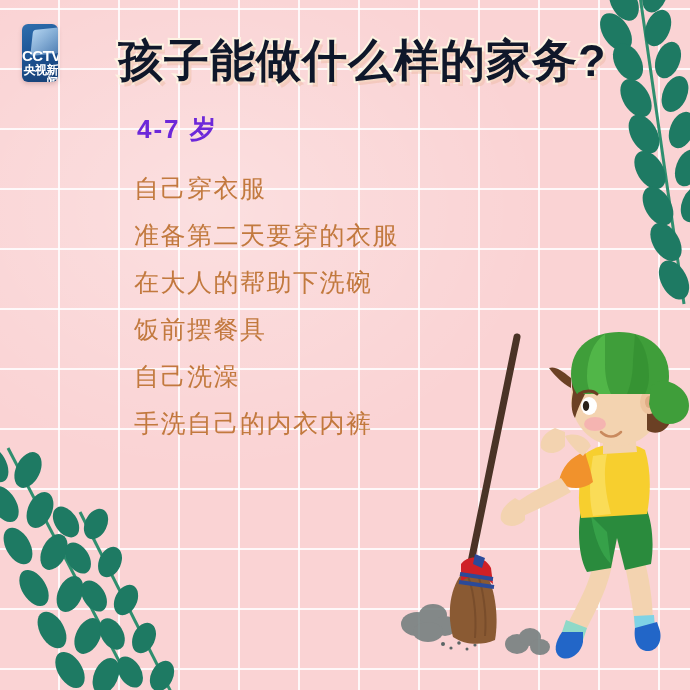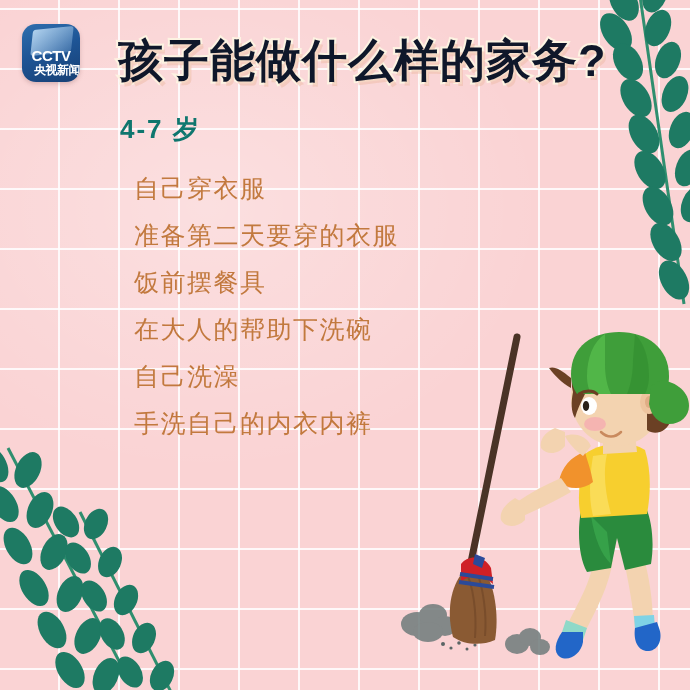--- a/index.html
+++ b/index.html
@@ -32,23 +32,23 @@
     background:
       radial-gradient(ellipse 70% 55% at 30% 30%, rgba(255,255,255,0.28), rgba(255,255,255,0) 70%);
     pointer-events: none;
   }
 
   
   .logo {
     position: absolute;
     left: 22px;
     top: 24px;
-    width: 58px;
+    width: 36px;
     height: 58px;
-    border-radius: 14px;
+    border-radius: 6px;
     background: linear-gradient(160deg, #2f6fae 0%, #1e5596 45%, #173f74 100%);
     box-shadow: 0 2px 4px rgba(120, 70, 70, 0.25);
     overflow: hidden;
   }
   .logo-sheen {
     position: absolute;
     left: 10px;
     top: 4px;
     width: 40px;
     height: 26px;
@@ -93,25 +93,25 @@
     color: #0f172a;
     -webkit-text-stroke: 4px #fdf3e2;
     paint-order: stroke fill;
     text-shadow: 3px 4px 0 rgba(238,190,170,0.55);
     white-space: nowrap;
   }
 
   
   .subtitle {
     position: absolute;
-    left: 120px;
+    left: 137px;
     top: 116px;
     font-size: 26px;
     font-weight: bold;
-    color: #0f766e;
+    color: #6d28d9;
     letter-spacing: 2px;
     line-height: 1;
   }
 
   
   .list {
     position: absolute;
     left: 134px;
     top: 176px;
     width: 400px;
@@ -204,22 +204,22 @@
     <div class="logo-sub">央视新闻</div>
   </div>
 
   <div class="title">孩子能做什么样的家务?</div>
 
   <div class="subtitle">4-7 岁</div>
 
   <div class="list">
     <div class="list-item">自己穿衣服</div>
     <div class="list-item">准备第二天要穿的衣服</div>
+    <div class="list-item">在大人的帮助下洗碗</div>
     <div class="list-item">饭前摆餐具</div>
-    <div class="list-item">在大人的帮助下洗碗</div>
     <div class="list-item">自己洗澡</div>
     <div class="list-item">手洗自己的内衣内裤</div>
   </div>
 
   <svg class="kid" width="295" height="358" viewBox="0 0 295 358">
 
     <g fill="#6f7b7b" opacity="0.85">
       <ellipse cx="22" cy="292" rx="16" ry="12"></ellipse>
       <ellipse cx="38" cy="283" rx="14" ry="11"></ellipse>
       <ellipse cx="50" cy="294" rx="12" ry="10"></ellipse>

